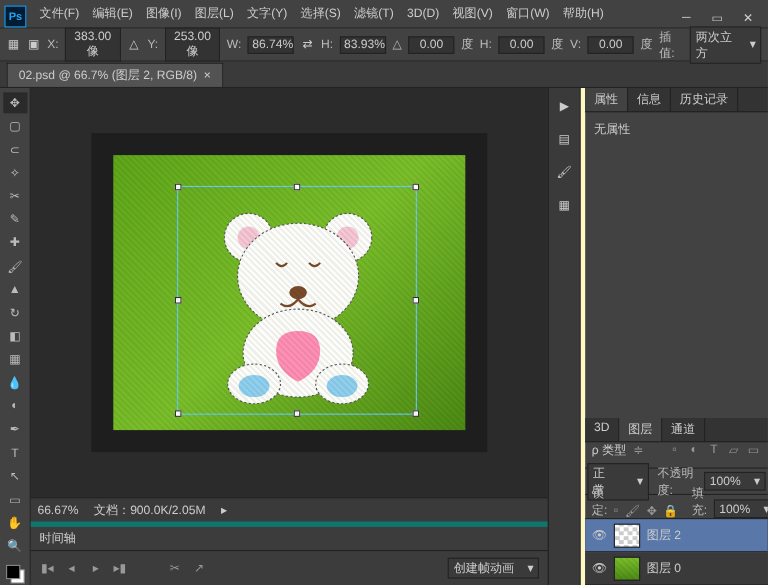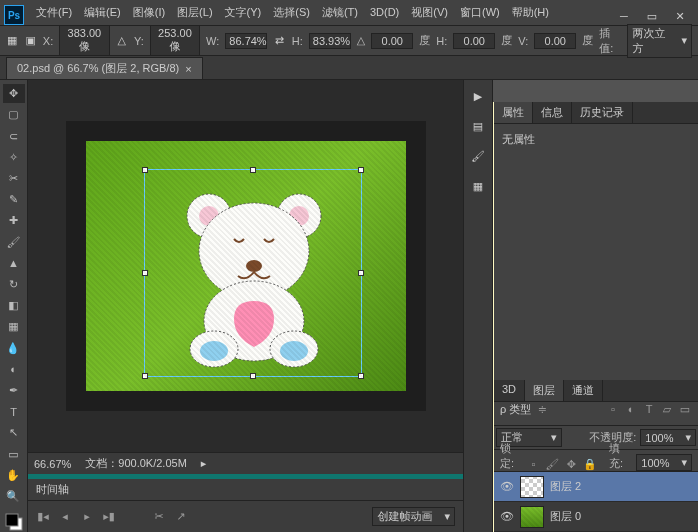--- a/index.html
+++ b/index.html
@@ -27,21 +27,21 @@
 .grass::after{content:"";position:absolute;inset:0;background:repeating-linear-gradient(45deg,rgba(0,0,0,0.06) 0 2px,transparent 2px 4px);}
 .tbox { position:absolute; left:58px; top:28px; width:218px; height:208px; border:1px solid #6cf; }
 .handle { position:absolute; width:6px; height:6px; background:#fff; border:1px solid #333; }
 .bear { position:absolute; left:78px; top:40px; width:180px; height:190px; }
 .status { height:22px; background:#3a3a3a; display:flex; align-items:center; padding:0 6px; gap:14px; border-top:1px solid #222; }
 .timeline { height:58px; background:#3c3c3c; border-top:5px solid #0f766e; display:flex; flex-direction:column;justify-content:space-between; }
 .tl-head { height:22px; display:flex; align-items:center; padding:0 8px; border-bottom:1px solid #222; }
 .tl-ctrl { flex:1; display:flex; align-items:center; padding:0 8px; gap:8px; }
 .collapser { width:30px; background:#3a3a3a; border-left:1px solid #222; border-right:1px solid #222; display:flex; flex-direction:column; align-items:center; padding-top:6px; gap:10px; }
 .collapser div { width:20px; height:20px; display:flex; align-items:center; justify-content:center; }
-.panels { width:205px; background:#424242; display:flex; flex-direction:column; border-left:1px solid #fef9c3;margin-top:22px; }
+.panels { width:170px; background:#424242; display:flex; flex-direction:column; border-left:4px solid #fef9c3; }
 .ptabs { height:22px; display:flex; background:#333; border-bottom:1px solid #222; }
 .ptab { padding:3px 8px; border-right:1px solid #222; }
 .ptab.act { background:#424242; }
 .pbody { flex:1; padding:8px; color:#888; font-size:11px; }
 .pgap { height:130px; }
 .layertabs { height:22px; display:flex; background:#333; border-bottom:1px solid #222; }
 .layerbar { height:24px; display:flex; align-items:flex-start; padding:0 6px; gap:4px; border-bottom:1px solid #222; }
 .mini { width:14px; height:14px; display:flex; align-items:center; justify-content:center; color:#999; }
 .layerblend { height:24px; display:flex; align-items:center; padding:0 2px; gap:4px; border-bottom:1px solid #222; }
 .layerlock { height:22px; display:flex; align-items:flex-end; padding:0 6px; gap:6px; border-bottom:1px solid #222; }

